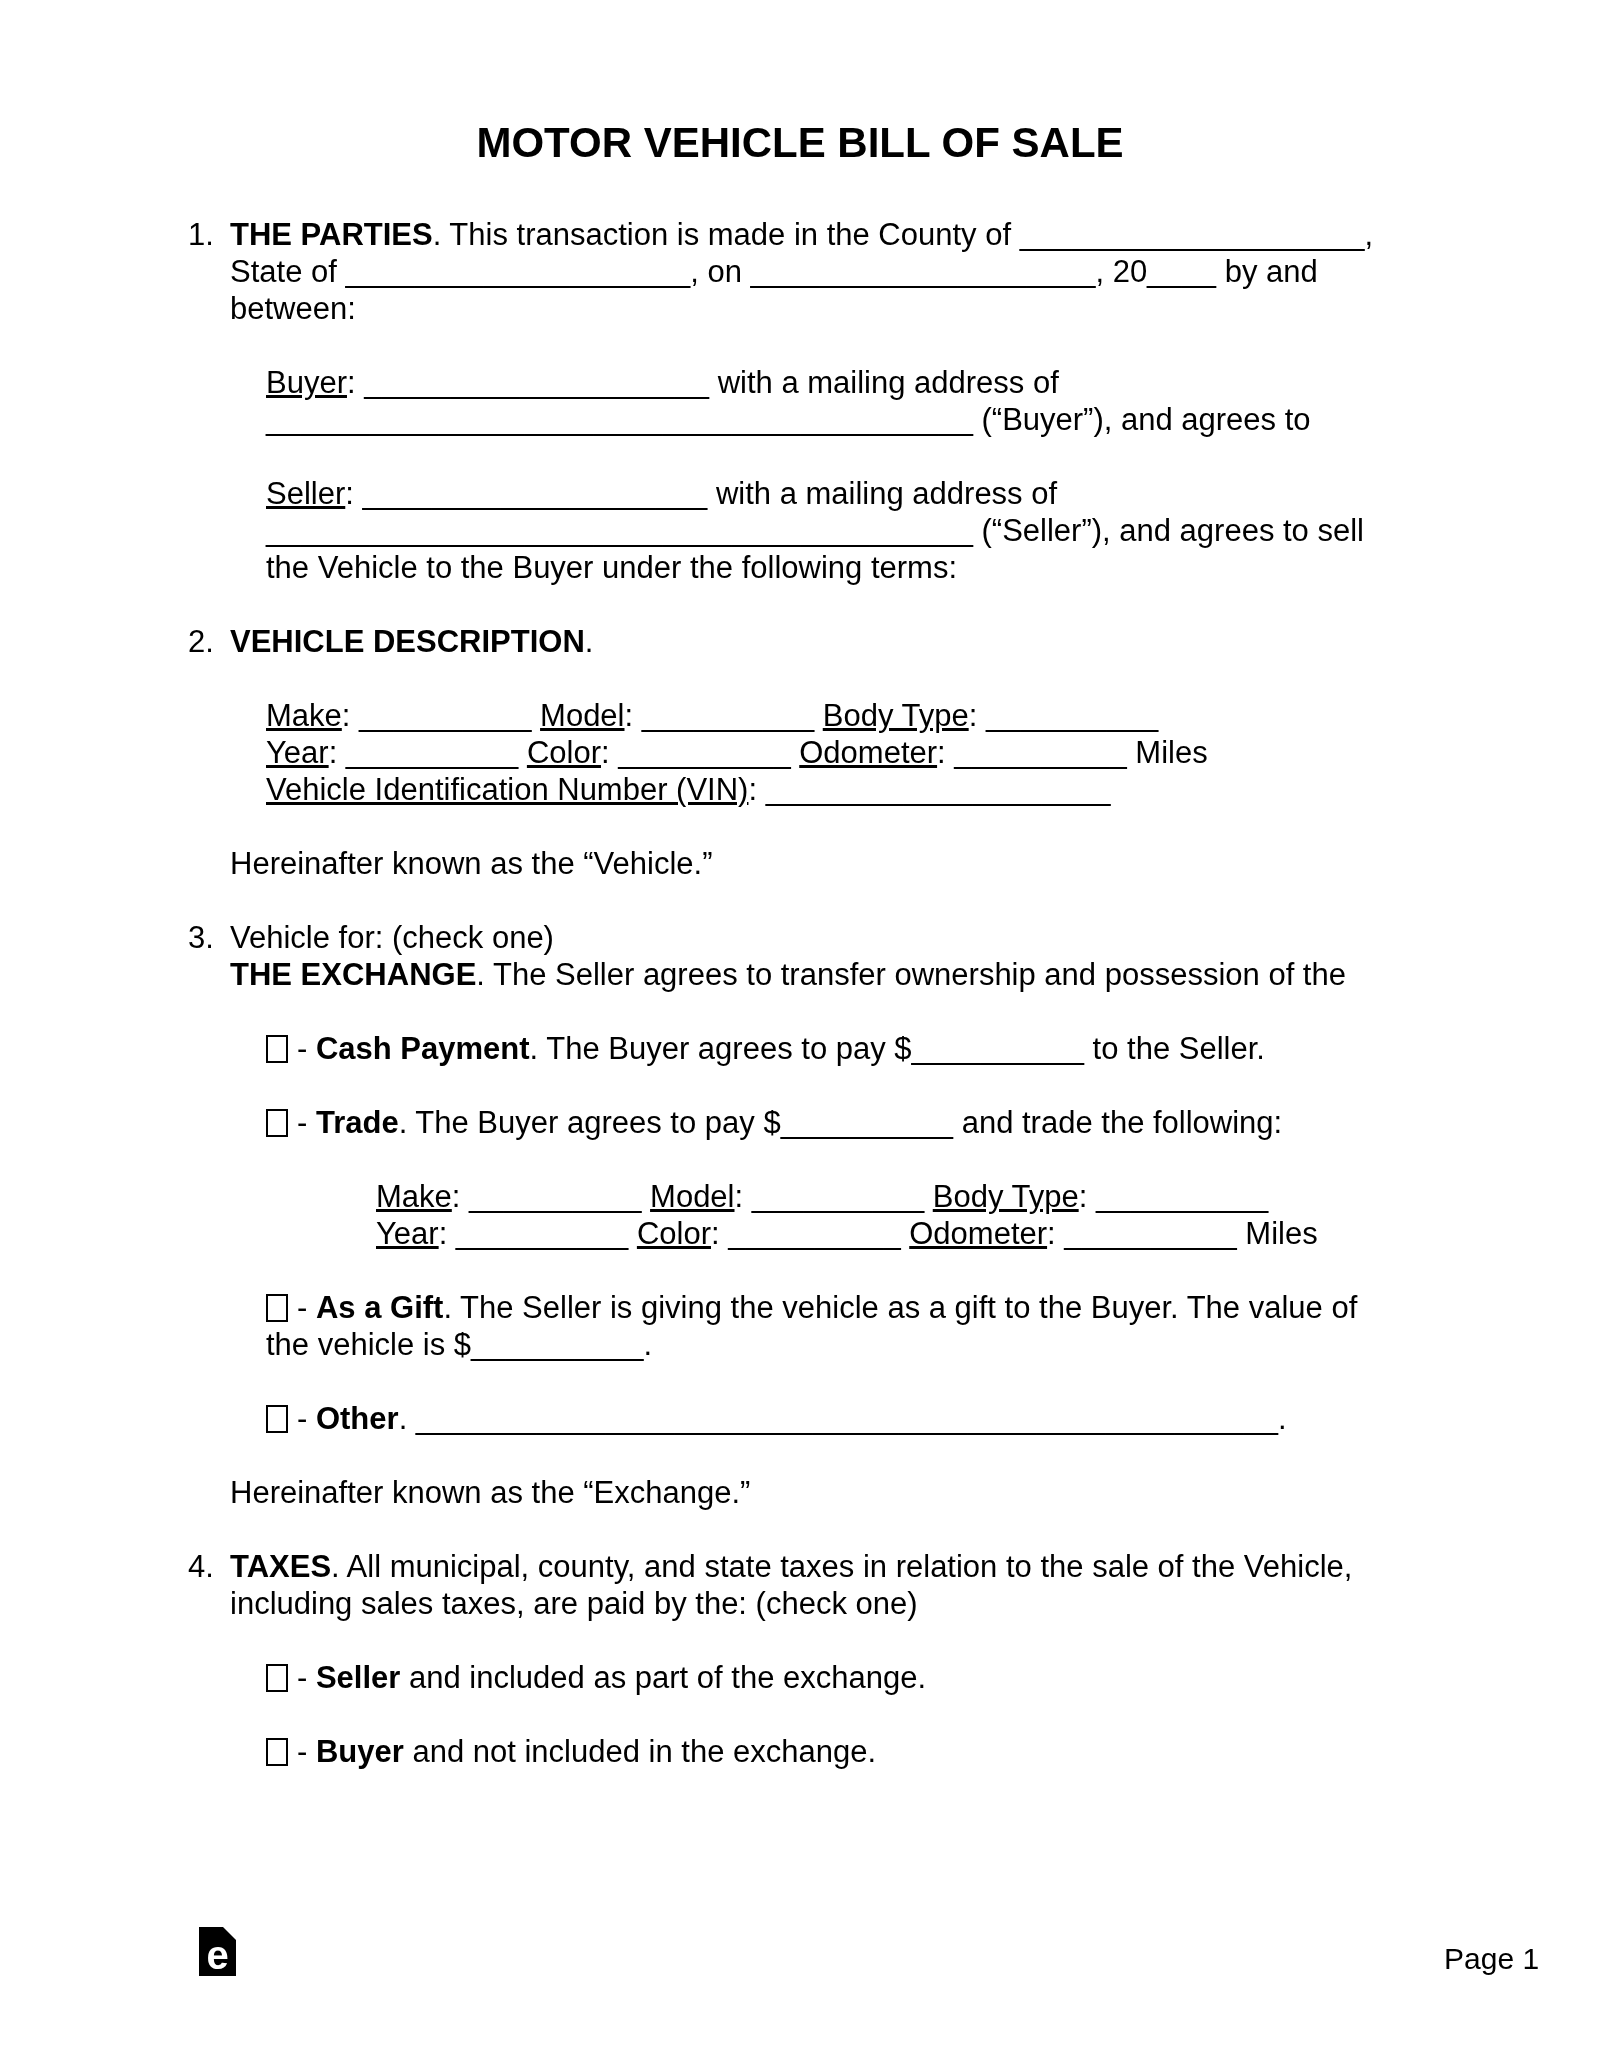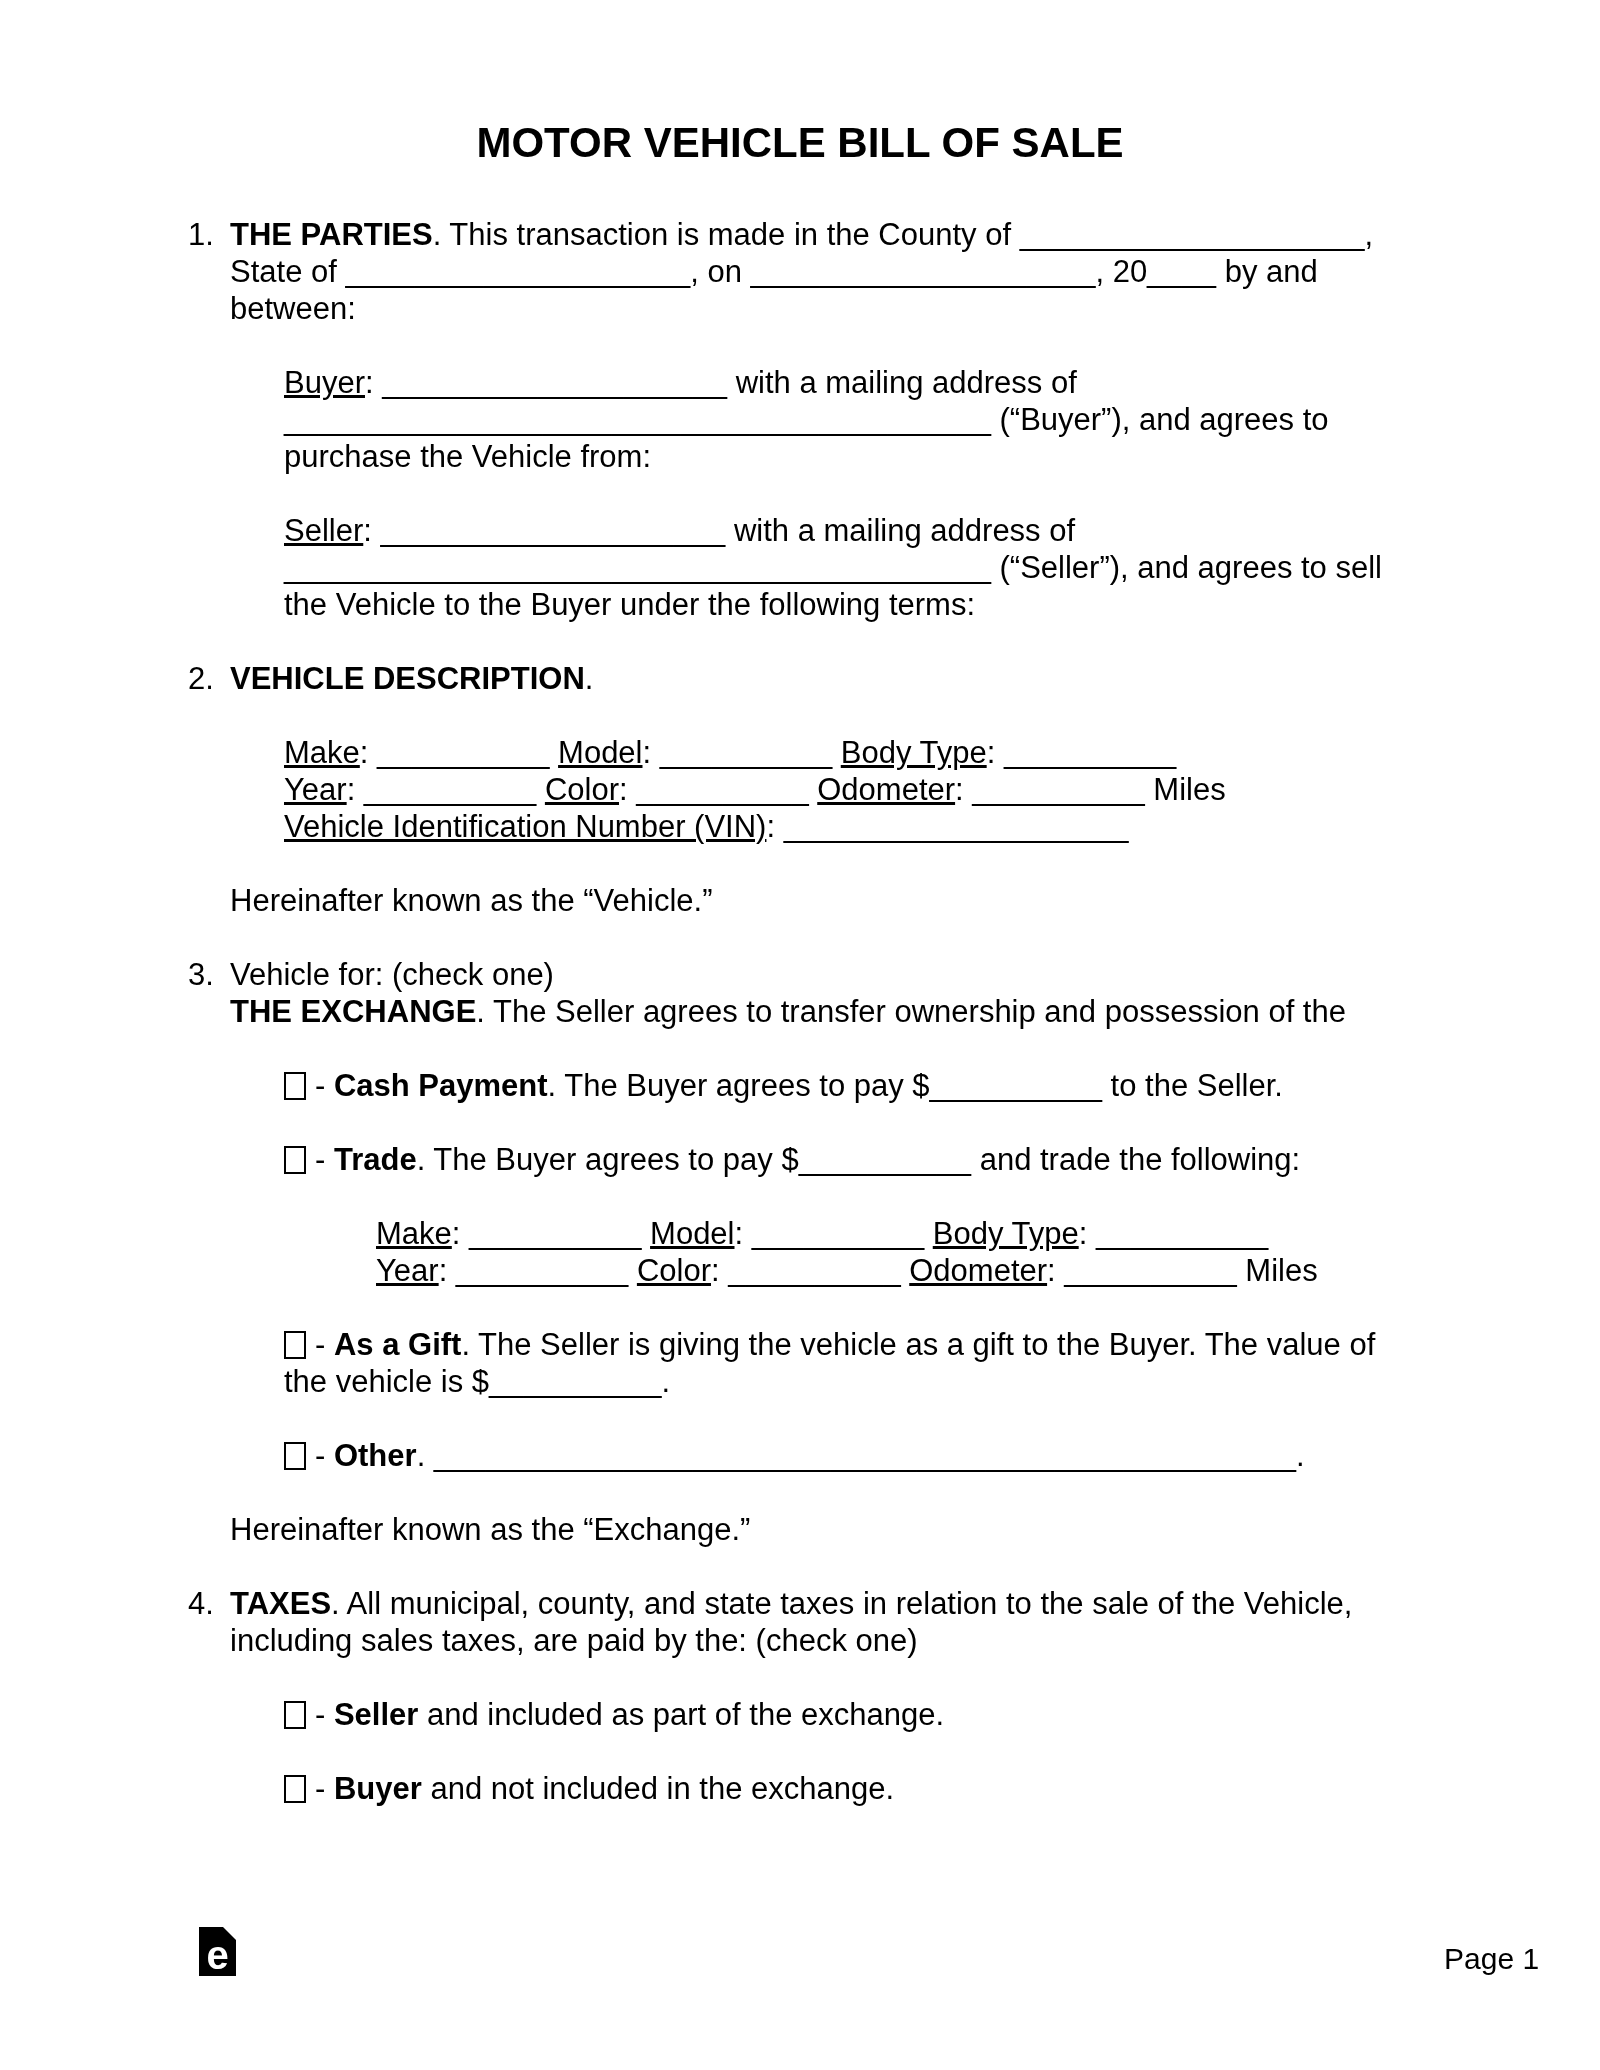--- a/index.html
+++ b/index.html
@@ -21,21 +21,21 @@
     line-height:46px;
     font-weight:bold;
   }
   .body { margin:50px 100px 0 188px; }
   .item { display:flex; margin-top:37px; }
   .item.first { margin-top:0; }
   .num { flex:none; width:42px; }
   .itxt { flex:1; min-width:0; }
   .line { white-space:pre; }
   .para { margin-top:37px; }
-  .ind1 { margin-left:54px; }
+  .ind1 { margin-left:36px; }
   .ind2 { margin-left:146px; }
   .b { font-weight:bold; }
   .u { text-decoration:underline; }
   .cb {
     display:inline-block;
     width:18px; height:24px;
     border:2px solid #000;
     margin-right:9px;
     vertical-align:-4px;
     background:#fff;
@@ -66,21 +66,20 @@
     <div class="item first">
       <span class="num">1.</span>
       <div class="itxt">
         <div class="line"><span class="b">THE PARTIES</span><span>. This transaction is made in the County of ____________________,</span></div>
         <div class="line">State of ____________________, on ____________________, 20____ by and</div>
         <div class="line">between:</div>
 
         <div class="para ind1">
           <div class="line"><span class="u">Buyer</span><span>: ____________________ with a mailing address of</span></div>
           <div class="line">_________________________________________ (“Buyer”), and agrees to</div>
-          <div class="line">purchase the Vehicle from:</div>
         </div>
 
         <div class="para ind1">
           <div class="line"><span class="u">Seller</span><span>: ____________________ with a mailing address of</span></div>
           <div class="line">_________________________________________ (“Seller”), and agrees to sell</div>
           <div class="line">the Vehicle to the Buyer under the following terms:</div>
         </div>
       </div>
     </div>
 

